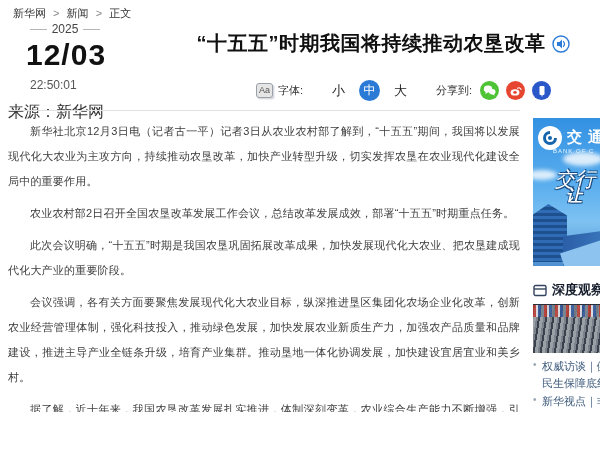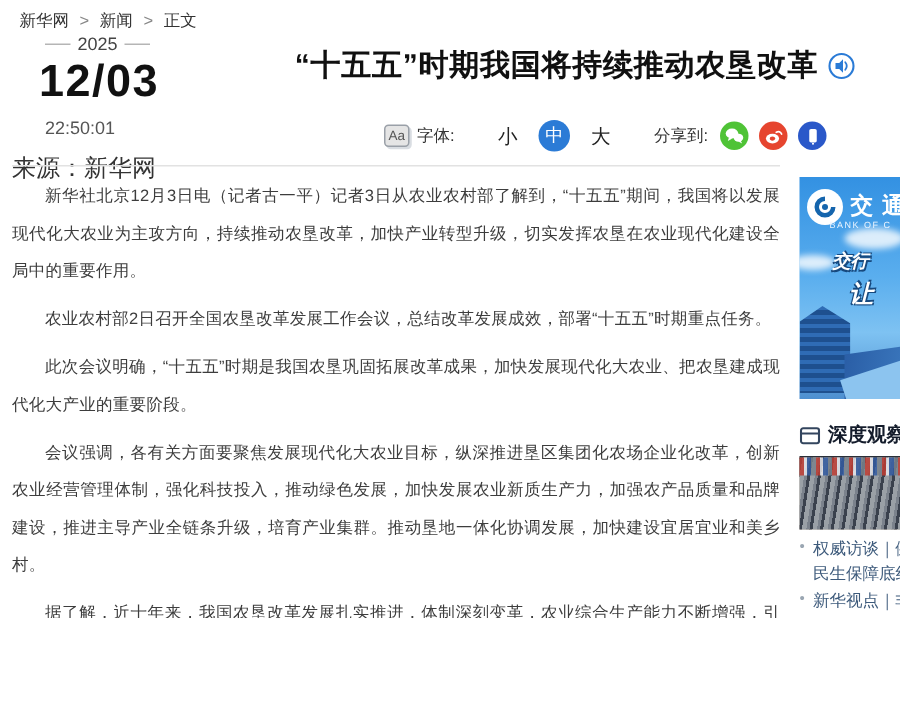--- a/index.html
+++ b/index.html
@@ -46,21 +46,21 @@
   .editor { position:absolute; left:8px; top:450px; width:502px; text-align:center; font-size:10px; color:#8a8a8a;text-decoration:underline; }
   
   .sidebar { position:absolute; left:533px; top:118px; width:95px; }
   .ad { position:relative; width:92px; height:148px; overflow:hidden; cursor:pointer;
         background:linear-gradient(180deg,#3391e2 0%,#5aaeee 45%,#7ec2f2 70%,#4d8fd0 100%); }
   .ad .cloud { position:absolute; background:rgba(255,255,255,.8); border-radius:50%; filter:blur(2px); }
   .ad .logo { position:absolute; left:5px; top:8px; width:24px; height:24px; background:#fff; border-radius:50%;
               display:flex; align-items:center; justify-content:center; }
   .ad .bank-cn { position:absolute; left:34px; top:10px; color:#fff; font-size:15px; font-weight:700; letter-spacing:6px; white-space:nowrap; }
   .ad .bank-en { position:absolute; left:20px; top:30px; color:#eaf4ff; font-size:6px; letter-spacing:1px; white-space:nowrap; }
-  .ad .slogan1 { position:absolute; left:22px; top:48px; color:#fff; font-size:12px; font-weight:700; font-style:italic;
+  .ad .slogan1 { position:absolute; left:22px; top:48px; color:#fff; font-size:20px; font-weight:400; font-style:italic;
                  white-space:nowrap; text-shadow:1px 1px 0 #17497e, -1px 1px 0 #17497e, 1px -1px 0 #17497e; }
   .ad .slogan2 { position:absolute; left:33px; top:68px; color:#fff; font-size:16px; font-weight:900; font-style:italic;
                  white-space:nowrap; text-shadow:1px 1px 0 #17497e, -1px 1px 0 #17497e, 1px -1px 0 #17497e; }
   .ad .bldg1 { position:absolute; left:0px; bottom:4px; width:34px; height:58px;
                background:repeating-linear-gradient(180deg,#2f6cb5 0 3px,#1e508f 3px 6px);
                clip-path:polygon(45% 0,100% 20%,100% 100%,0 100%,0 18%); }
   .ad .bldg2 { position:absolute; left:30px; bottom:0; width:62px; height:34px;
                background:linear-gradient(100deg,#2a5ea6,#4384c9); transform:skewY(-8deg); }
   .ad .diag { position:absolute; right:-8px; bottom:-6px; width:70px; height:30px; background:#8cc4ef; transform:rotate(-18deg); }
   

